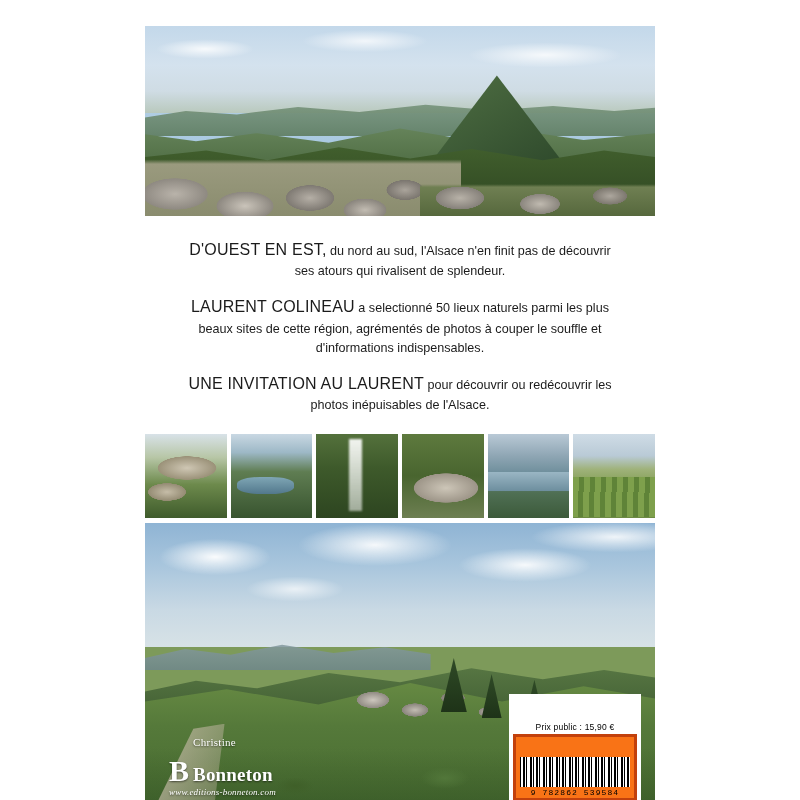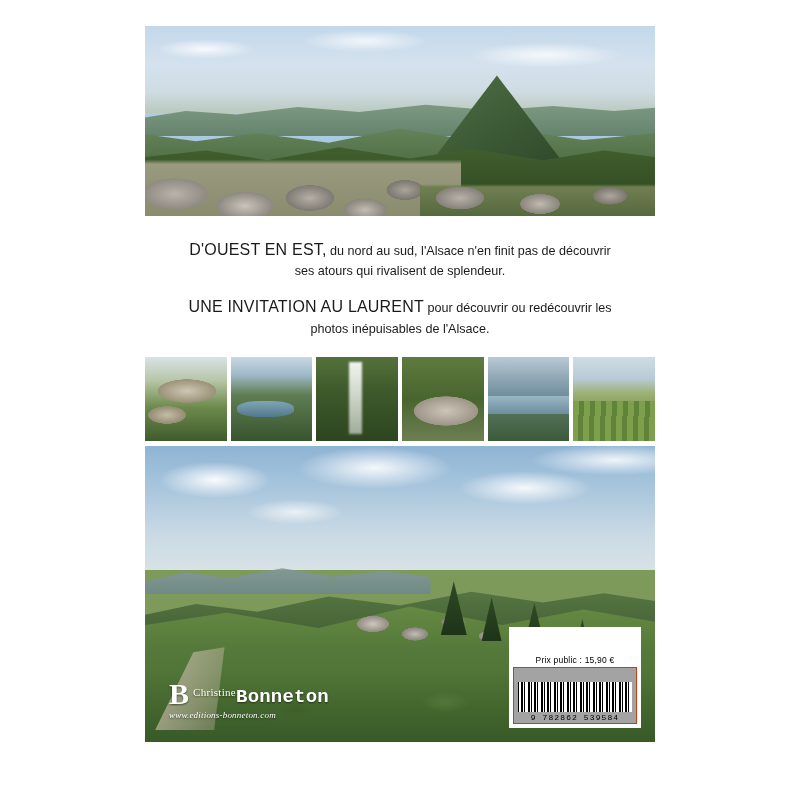--- a/index.html
+++ b/index.html
@@ -240,30 +240,31 @@
   }
   .pub-mark {
     font-family: "Liberation Serif", serif;
     font-size: 30px;
     font-weight: bold;
     line-height: .9;
     letter-spacing: -1px;
   }
   .pub-names {
     display: flex;
-    flex-direction: row;
+    flex-direction: column;
     line-height: 1;
+    gap: 16px;
   }
   .pub-first {
     font-family: "Liberation Serif", serif;
     font-size: 11px;
     letter-spacing: .3px;
   }
   .pub-last {
-    font-family: Liberation Mono, monospace;
+    font-family: Liberation Serif, serif;
     font-size: 19px;
     font-weight: bold;
     letter-spacing: .2px;
     margin-top: 1px;
   }
   .pub-site {
     font-family: "Liberation Serif", serif;
     font-size: 9px;
     margin-top: 3px;
     letter-spacing: .2px;
@@ -282,23 +283,23 @@
   }
   .price-label {
     font-size: 8.5px;
     color: #000;
     text-align: center;
     margin-bottom: 2px;
     letter-spacing: .2px;
     margin-top: 25px;
   }
   .barcode-wrap {
-    border: 1px solid #c2410c;
-    padding: 14px 4px 1px 4px;
-    background: #a3a3a3;
+    border: 3px solid #c2410c;
+    padding: 20px 4px 1px 4px;
+    background: #f97316;
   }
   .bars {
     height: 30px;
     width: 100%;
     background: repeating-linear-gradient(90deg,
       #000 0 1px, #fff 1px 3px,
       #000 3px 5px, #fff 5px 6px,
       #000 6px 7px, #fff 7px 10px,
       #000 10px 12px, #fff 12px 13px);
   }
@@ -321,20 +322,21 @@
     <div class="tp-farhill"></div>
     <div class="tp-valley"></div>
     <div class="tp-peak"></div>
     <div class="tp-forest"></div>
     <div class="tp-rocks"></div>
     <div class="tp-rocks2"></div>
   </div>
 
   <div class="blurb">
     <p><span class="lead">D'OUEST EN EST,</span><span> du nord au sud, l'Alsace n'en finit pas de découvrir ses atours qui rivalisent de splendeur.</span></p>
+    <p><span class="lead">LAURENT COLINEAU</span><span> a selectionné 50 lieux naturels parmi les plus beaux sites de cette région, agrémentés de photos à couper le souffle et d'informations indispensables.</span></p>
     <p><span class="lead">UNE INVITATION AU LAURENT</span><span> pour découvrir ou redécouvrir les photos inépuisables de l'Alsace.</span></p>
   </div>
 
   <div class="thumb-strip">
     <div class="thumb t1"></div>
     <div class="thumb t2"></div>
     <div class="thumb t3"></div>
     <div class="thumb t4"></div>
     <div class="thumb t5"></div>
     <div class="thumb t6"></div>

